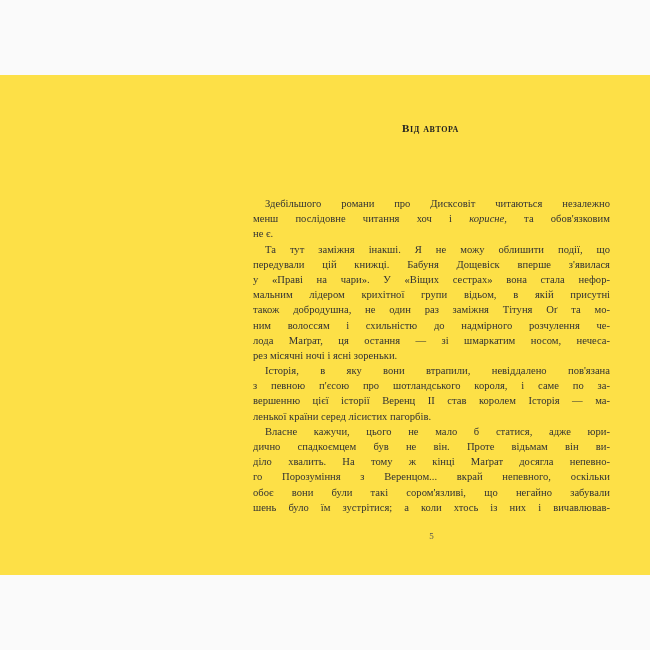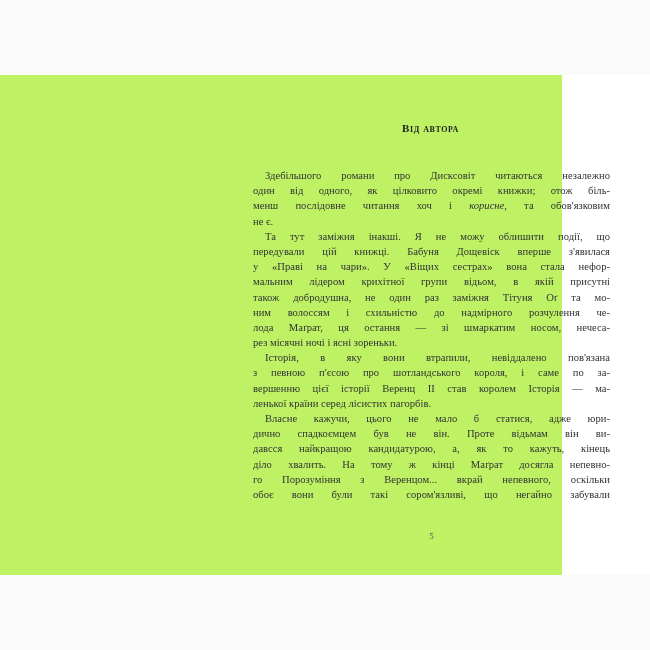--- a/index.html
+++ b/index.html
@@ -4,30 +4,30 @@
   <style>
     html, body { margin: 0; padding: 0; }
     body {
       width: 650px; height: 650px; position: relative; overflow: hidden;
       background: #ffffff;
       font-family: "DejaVu Serif", "Liberation Serif", serif;
       color: #2a2a2a;
     }
     .band-top { position: absolute; left: 0; top: 0; width: 650px; height: 75px; background: #fafafa; }
     .band-bottom { position: absolute; left: 0; top: 575px; width: 650px; height: 75px; background: #fafafa; }
-    .page { position: absolute; left: 0; top: 75px; width: 548px; height: 500px; background: #bef264; padding-left: 14px; }
+    .page { position: absolute; left: 0; top: 75px; width: 650px; height: 500px; background: #fde047; }
     .heading {
       position: absolute; left: 253px; width: 355px; top: 47px;
       text-align: center;
       font-family: "Liberation Serif", "DejaVu Serif", serif;
       font-weight: bold; font-size: 11px; letter-spacing: 0.6px;
       font-variant: small-caps; color: #222;
     }
     .text {
-      position: absolute; left: 253px; top: 93px; width: 357px;
+      position: absolute; left: 253px; top: 121px; width: 357px;
       font-family: "Liberation Serif", "DejaVu Serif", serif;
       font-size: 10.6px; line-height: 15.2px; color: #333;
     }
     .line { display: block; white-space: nowrap; text-align: justify; text-align-last: justify; height: 15.2px; }
     .line.last { text-align-last: left; }
     .line.indent { padding-left: 12px; }
     .it { font-style: italic; }
     .pagenum {
       position: absolute; left: 253px; width: 357px; top: 456px; text-align: center;
       font-family: "Liberation Serif", "DejaVu Serif", serif; font-size: 9px; color: #555;
@@ -39,21 +39,20 @@
 <div class="band-top"></div>
 <div class="band-bottom"></div>
 
 <div class="page">
   <div class="heading">Від автора</div>
 
   <div class="text">
 
     <div>
       <span class="line indent">Здебільшого романи про Дисксовіт читаються незалежно</span>
-      <span class="line">один від одного, як цілковито окремі книжки; отож біль-</span>
       <span class="line" id="p0l2">менш послідовне читання хоч і <span class="it">корисне</span>, та обов'язковим</span>
       <span class="line last">не є.</span>
     </div>
 
     <div>
       <span class="line indent">Та тут заміжня інакші. Я не можу облишити події, що</span>
       <span class="line">передували цій книжці. Бабуня Дощевіск вперше з'явилася</span>
       <span class="line">у «Праві на чари». У «Віщих сестрах» вона стала нефор-</span>
       <span class="line">мальним лідером крихітної групи відьом, в якій присутні</span>
       <span class="line">також добродушна, не один раз заміжня Тітуня Оґ та мо-</span>
@@ -65,21 +64,21 @@
     <div>
       <span class="line indent">Історія, в яку вони втрапили, невіддалено пов'язана</span>
       <span class="line">з певною п'єсою про шотландського короля, і саме по за-</span>
       <span class="line">вершенню цієї історії Веренц II став королем Історія — ма-</span>
       <span class="line last">ленької країни серед лісистих пагорбів.</span>
     </div>
 
     <div>
       <span class="line indent">Власне кажучи, цього не мало б статися, адже юри-</span>
       <span class="line">дично спадкоємцем був не він. Проте відьмам він ви-</span>
-      <span class="line">давсся найкращою кандидатурою, а, як то кажуть, кінець</span>
       <span class="line">діло хвалить. На тому ж кінці Маґрат досягла непевно-</span>
       <span class="line">го Порозуміння з Веренцом... вкрай непевного, оскільки</span>
       <span class="line">обоє вони були такі сором'язливі, що негайно забували</span>
+      <span class="line">шень було їм зустрітися; а коли хтось із них і вичавлював-</span>
     </div>
   </div>
 
   <div class="pagenum">5</div>
 </div>
 
 </body></html>

